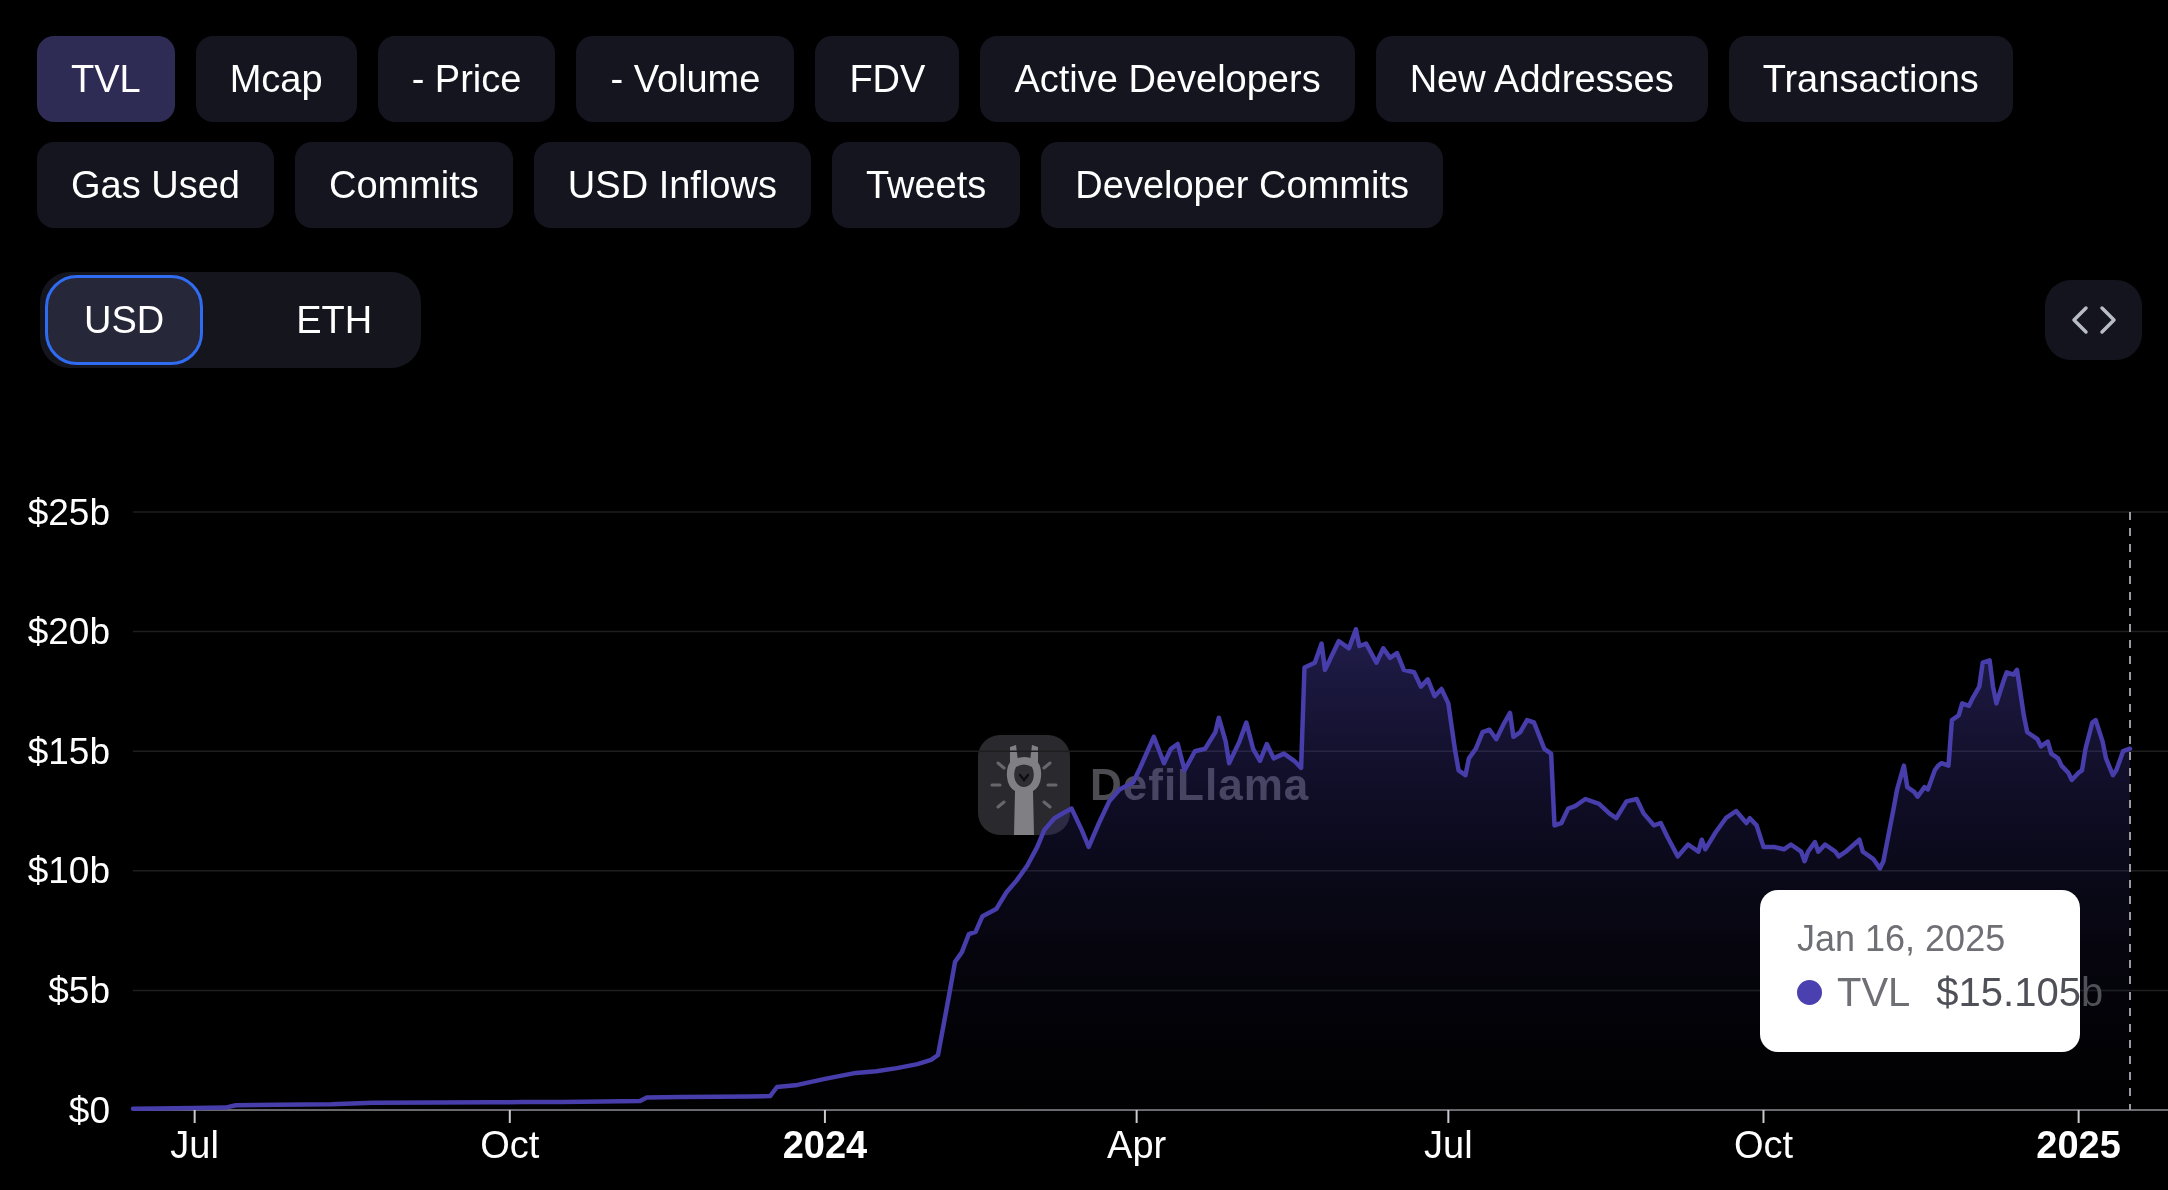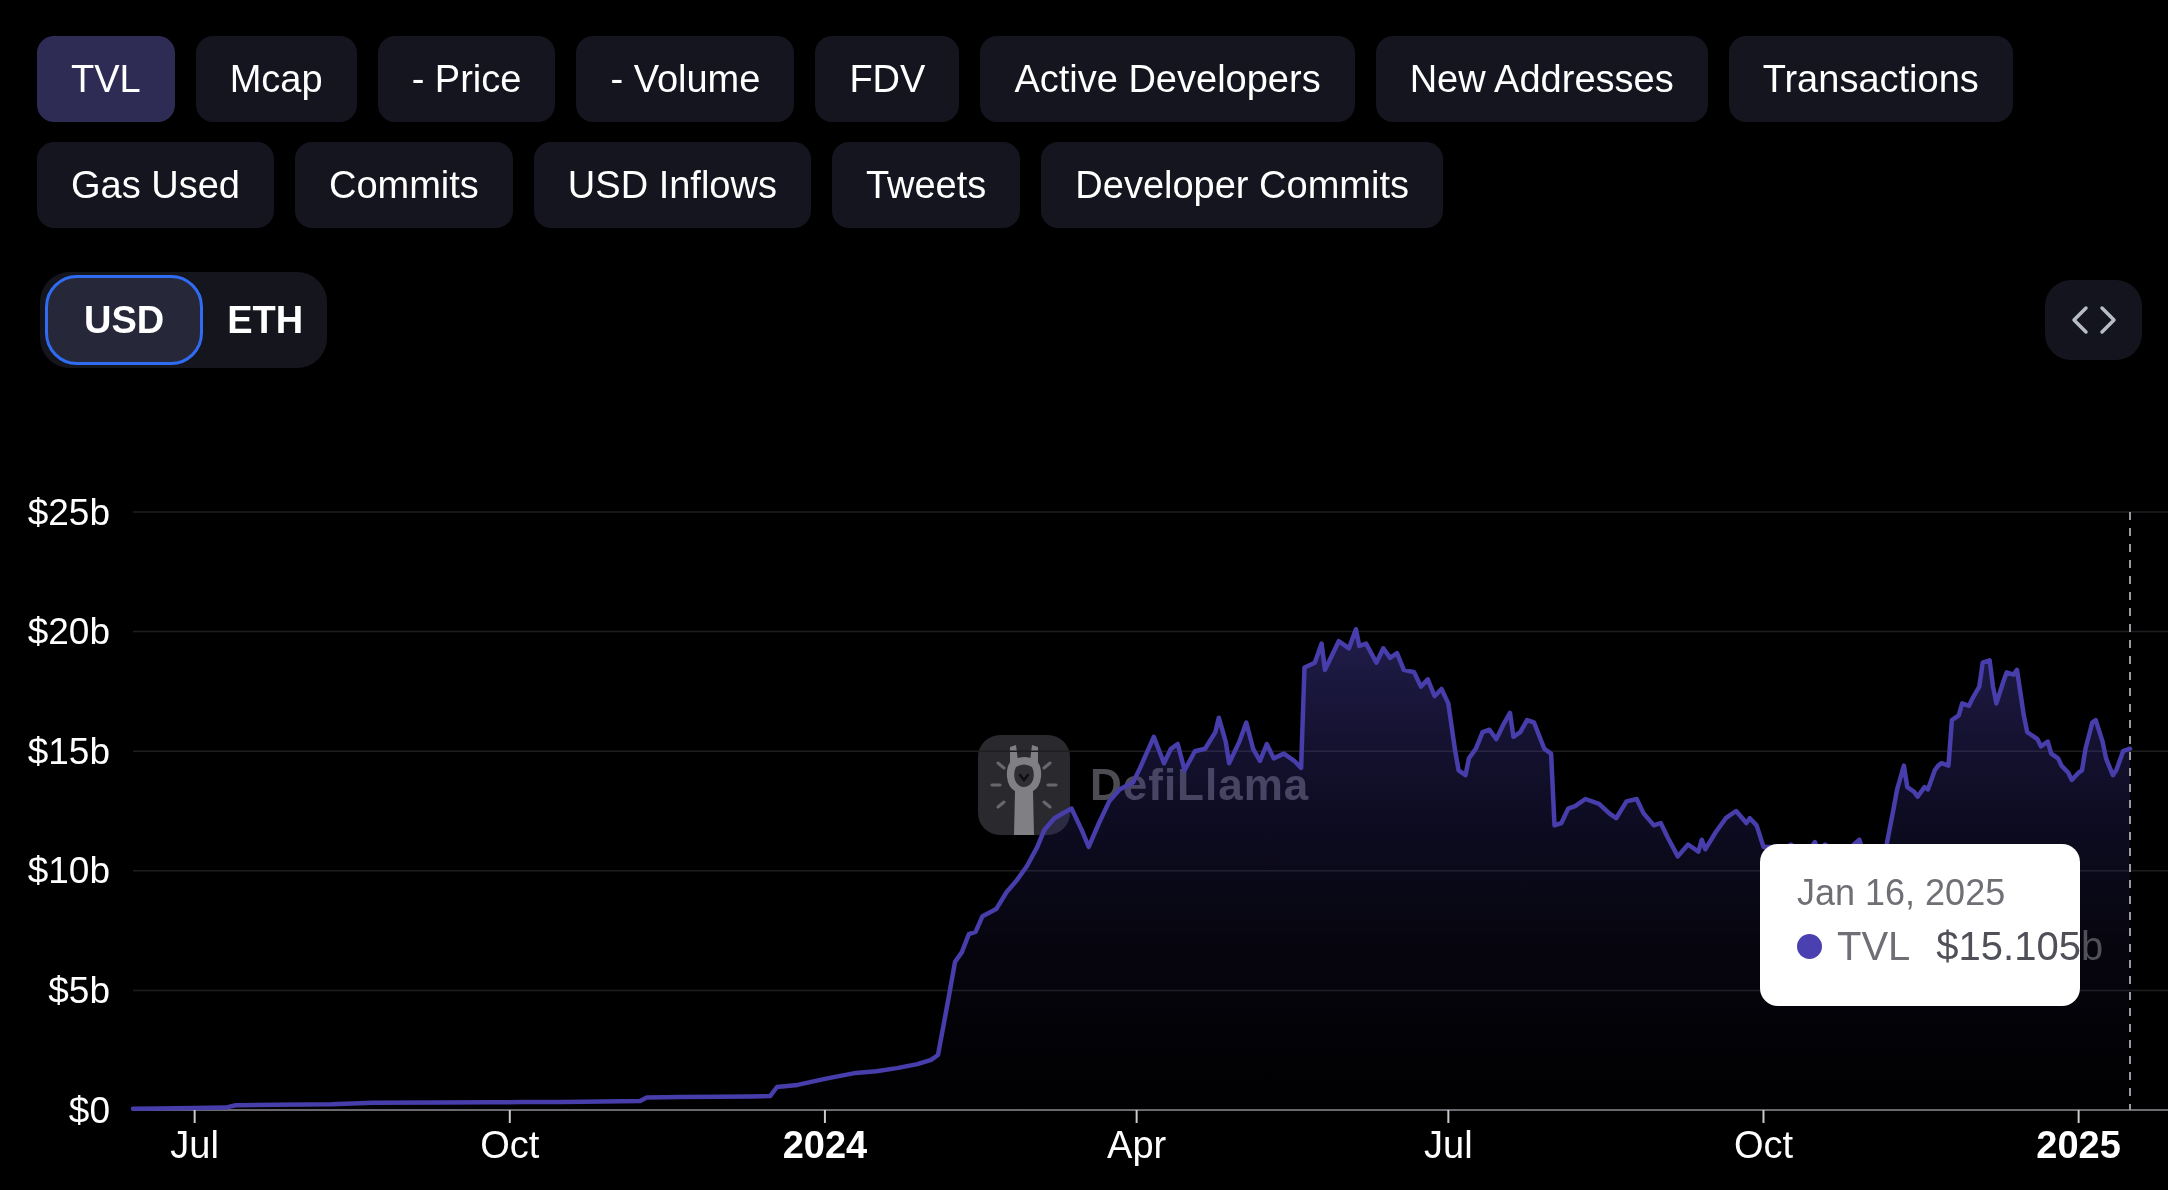--- a/index.html
+++ b/index.html
@@ -11,38 +11,38 @@
   #row1{top:36px;}
   #row2{top:142px;}
   .tab{
     height:86px;padding:0 34px;border-radius:17px;background:#14151F;color:#fff;
     font-size:38px;display:flex;align-items:center;border:none;cursor:pointer;white-space:nowrap;
     font-family:"Liberation Sans",sans-serif;
   }
   .tab.active{background:#2E2C55;}
   .toggle{
     position:absolute;left:40px;top:272px;height:96px;background:#15151E;border-radius:30px;
-    display:flex;align-items:center;font-weight:bold;
+    display:flex;align-items:center;
   }
   .toggle .opt{font-size:38px;color:#fff;cursor:pointer;}
   .opt.pill{
     height:90px;margin-left:5px;padding:0 36px;border:3px solid #2F6CF2;border-radius:32px;
     background:#27273A;display:flex;align-items:center;box-sizing:border-box;
   }
-  .opt.plain{padding:0 24px;}
+  .opt.plain{padding:0 49px;margin-left:44px;}
   .embed-btn{
     position:absolute;left:2045px;top:280px;width:97px;height:80px;border-radius:26px;
     background:#14141E;display:flex;align-items:center;justify-content:center;border:none;cursor:pointer;
   }
   .watermark{position:absolute;left:978px;top:735px;display:flex;align-items:center;gap:20px;z-index:1;}
   .wm-text{font-size:44px;font-weight:bold;color:rgba(190,190,205,0.40);letter-spacing:1px;}
   #chart{position:absolute;left:0;top:0;z-index:2;}
   #chart text{font-family:"Liberation Sans",sans-serif;fill:#fff;}
   .tooltip{
-    position:absolute;left:1760px;top:844px;width:320px;height:162px;background:#fff;
+    position:absolute;left:1760px;top:890px;width:320px;height:162px;background:#fff;
     border-radius:18px;box-sizing:border-box;padding:28px 0 0 37px;z-index:3;
   }
   .tt-date{font-size:36px;color:#6F6F76;}
   .tt-row{display:flex;align-items:center;margin-top:10px;}
   .tt-dot{width:25px;height:25px;border-radius:50%;background:#4A40B0;margin-right:15px;flex:none;}
   .tt-series{font-size:40px;color:#6F6F76;}
   .tt-value{font-size:40px;color:#505058;margin-left:26px;}
 </style>
 </head>
 <body>

